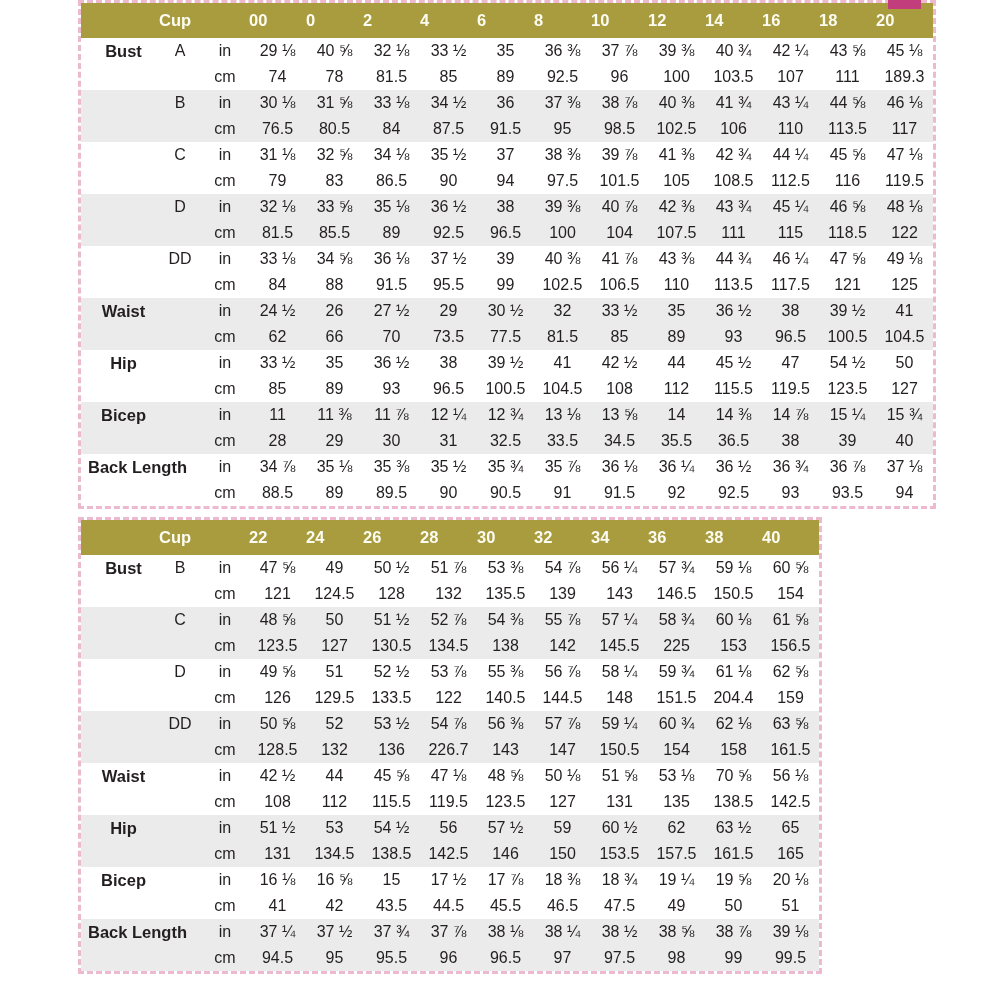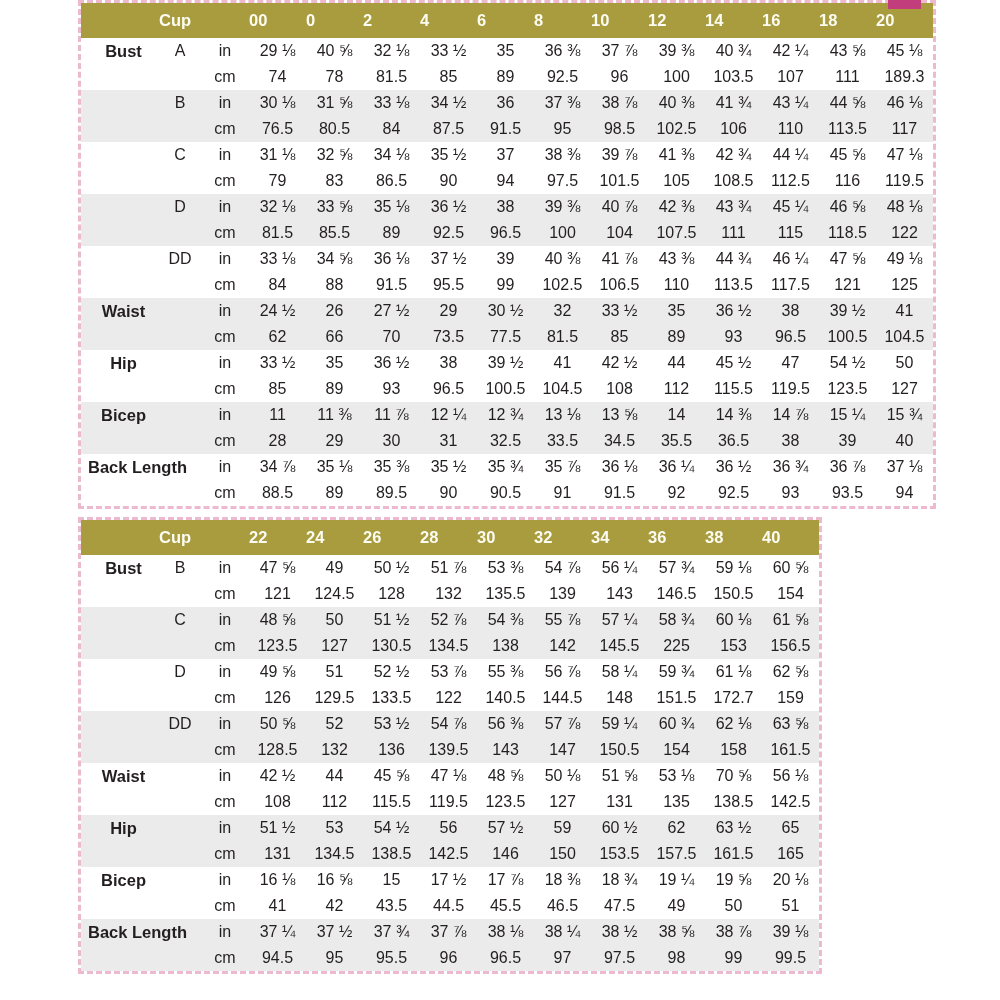--- a/index.html
+++ b/index.html
@@ -540,21 +540,21 @@
             <td class="cup-cell"></td>
             <td class="unit-cell">cm</td>
             <td class="value-cell">126</td>
             <td class="value-cell">129.5</td>
             <td class="value-cell">133.5</td>
             <td class="value-cell">122</td>
             <td class="value-cell">140.5</td>
             <td class="value-cell">144.5</td>
             <td class="value-cell">148</td>
             <td class="value-cell">151.5</td>
-            <td class="value-cell">172.7</td>
+            <td class="value-cell">204.4</td>
             <td class="value-cell">159</td>
           </tr>
           <tr class="shaded">
             <td class="meas-label"></td>
             <td class="cup-cell">DD</td>
             <td class="unit-cell">in</td>
             <td class="value-cell">50 ⅝</td>
             <td class="value-cell">52</td>
             <td class="value-cell">53 ½</td>
             <td class="value-cell">54 ⅞</td>
@@ -565,21 +565,21 @@
             <td class="value-cell">62 ⅛</td>
             <td class="value-cell">63 ⅝</td>
           </tr>
           <tr class="shaded">
             <td class="meas-label"></td>
             <td class="cup-cell"></td>
             <td class="unit-cell">cm</td>
             <td class="value-cell">128.5</td>
             <td class="value-cell">132</td>
             <td class="value-cell">136</td>
-            <td class="value-cell">139.5</td>
+            <td class="value-cell">226.7</td>
             <td class="value-cell">143</td>
             <td class="value-cell">147</td>
             <td class="value-cell">150.5</td>
             <td class="value-cell">154</td>
             <td class="value-cell">158</td>
             <td class="value-cell">161.5</td>
           </tr>
           <tr>
             <td class="meas-label">Waist</td>
             <td class="cup-cell"></td>

